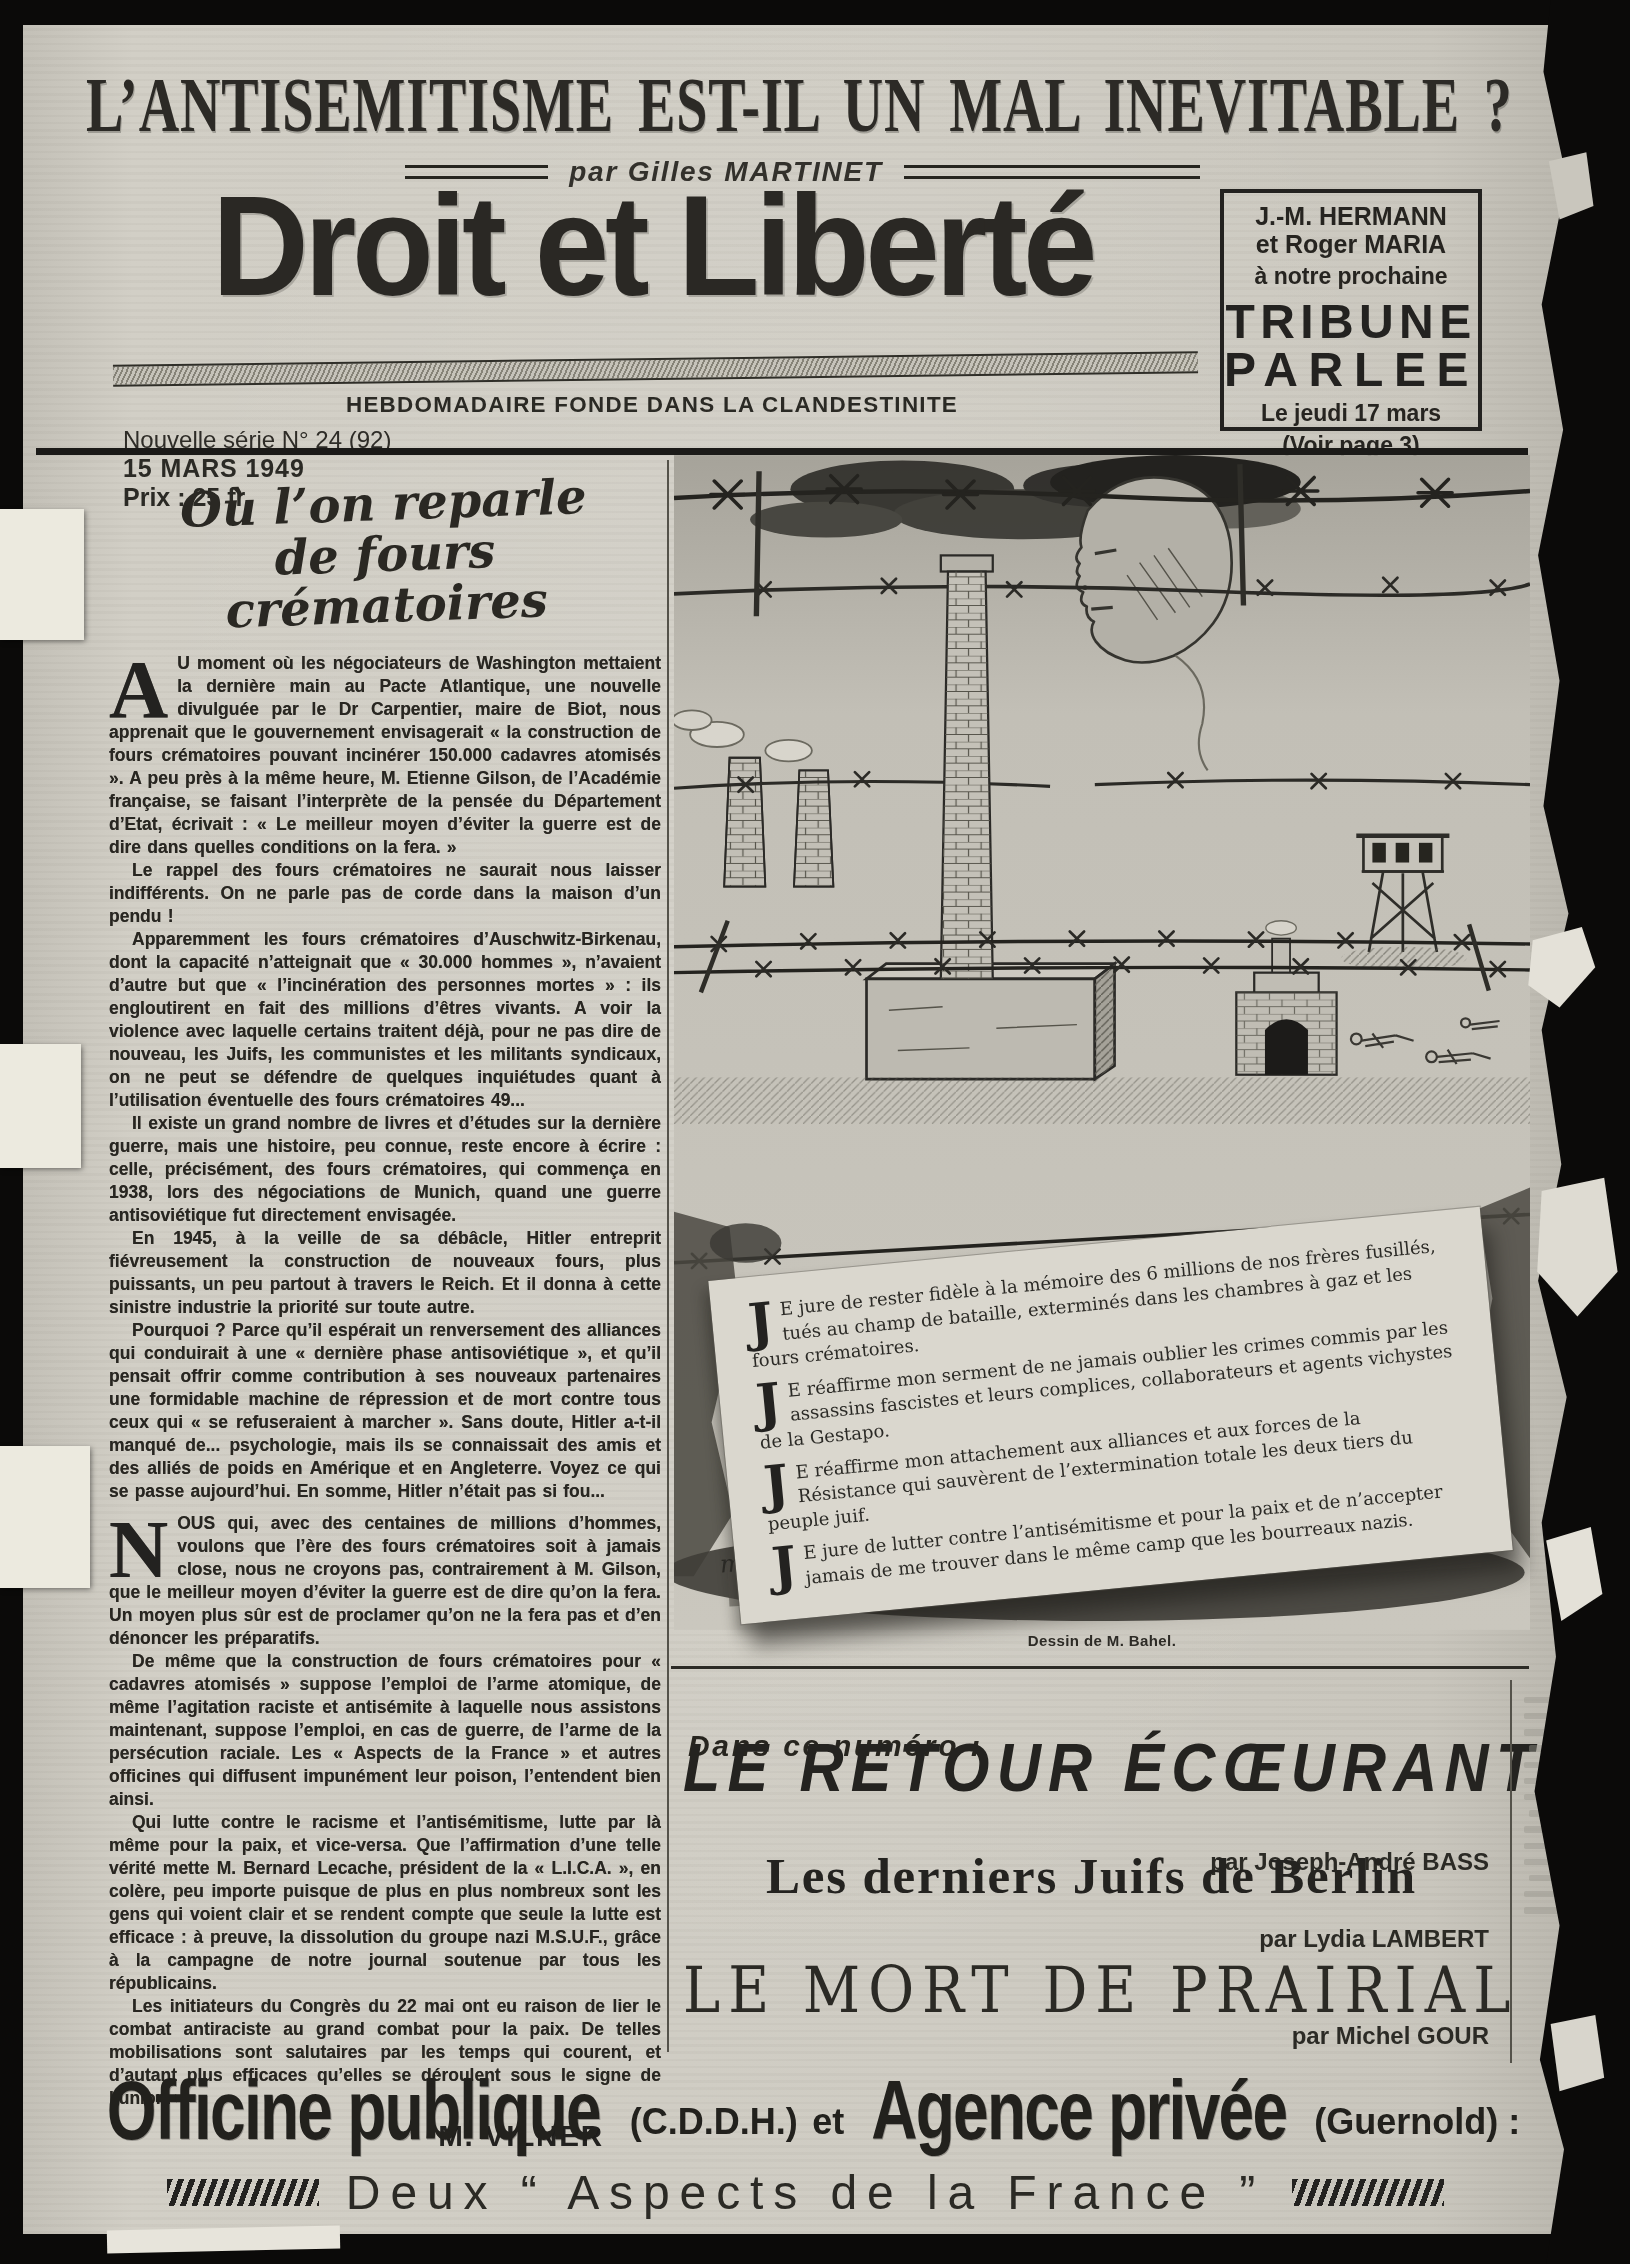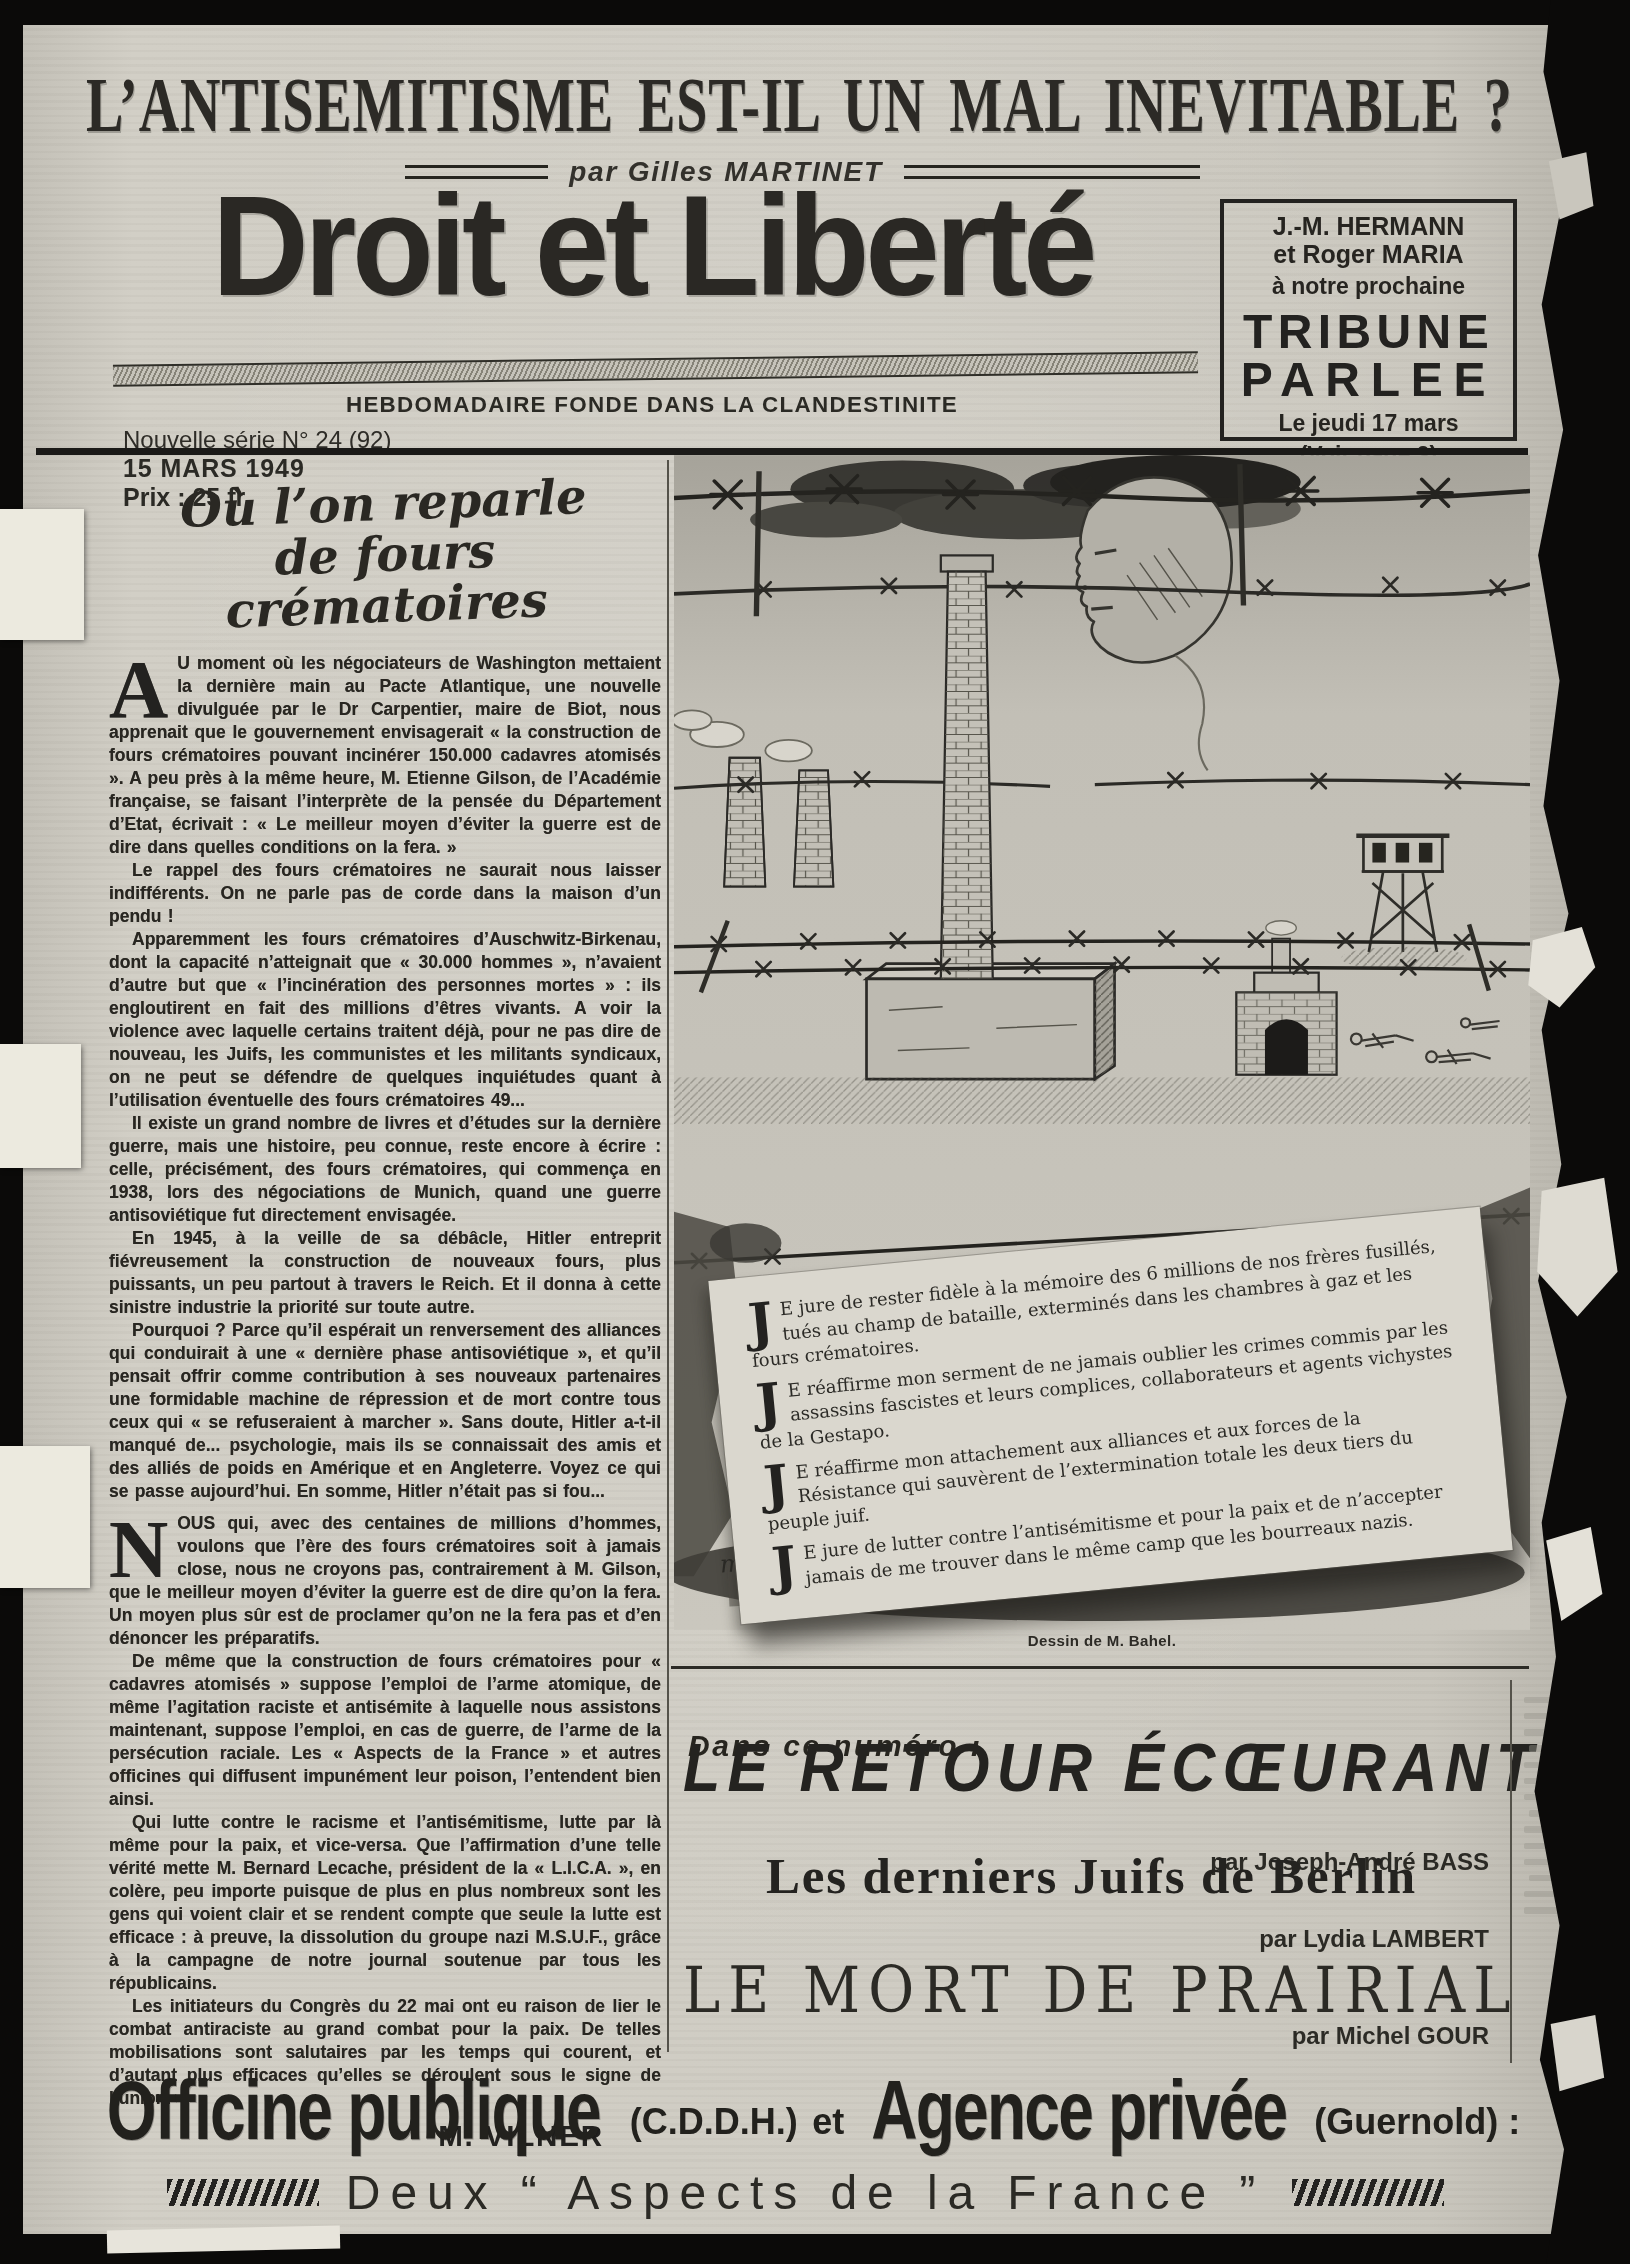--- a/index.html
+++ b/index.html
@@ -39,21 +39,21 @@
     border-top:2.7px solid #2f2e28; border-bottom:2.7px solid #2f2e28;
     background:repeating-linear-gradient(115deg,#868378 0 1.8px,#c6c3ba 1.8px 4.5px); }
   .tagline { position:absolute; top:367px; left:85px; width:1088px; text-align:center;
     font-weight:700; font-size:22.4px; letter-spacing:1.3px; color:#2b2a25; }
   .meta { position:absolute; top:401px; left:100px; width:1068px;
     display:flex; justify-content:space-between; align-items:baseline;flex-direction:column; }
   .meta .issue { font-size:24px; font-weight:400; color:#2e2c27; }
   .meta .date  { font-size:25px; font-weight:700; color:#2b2a25; letter-spacing:0.9px; }
   .meta .price { font-size:25px; font-weight:700; color:#2b2a25; }
 
-  .tribune { position:absolute; left:1197px; top:174px; width:297px; height:242px;
+  .tribune { position:absolute; left:1197px; top:164px; width:262px; height:242px;
     border:4.5px solid #232220; text-align:center; padding-top:9px; background:rgba(255,255,255,.04); }
   .tribune .n1 { font-size:25px; font-weight:700; line-height:1.12; }
   .tribune .n3 { font-size:23px; font-weight:600; margin-top:5.4px; }
   .tribune .big { font-size:48px; font-weight:700; line-height:.96; letter-spacing:5.4px; margin-top:9px; color:#232220; }
   .tribune .big.sp { letter-spacing:10.7px; margin-top:1.8px; }
   .tribune .n6 { font-size:23px; font-weight:600; margin-top:7.2px; line-height:1.12; }
 
   .rule-thick { position:absolute; top:423px; left:12.5px; width:1492px; height:7.2px; background:#1b1a18; }
   .vline { position:absolute; left:644px; top:435px; width:1.8px; height:1592px; background:#54524a; }
 

